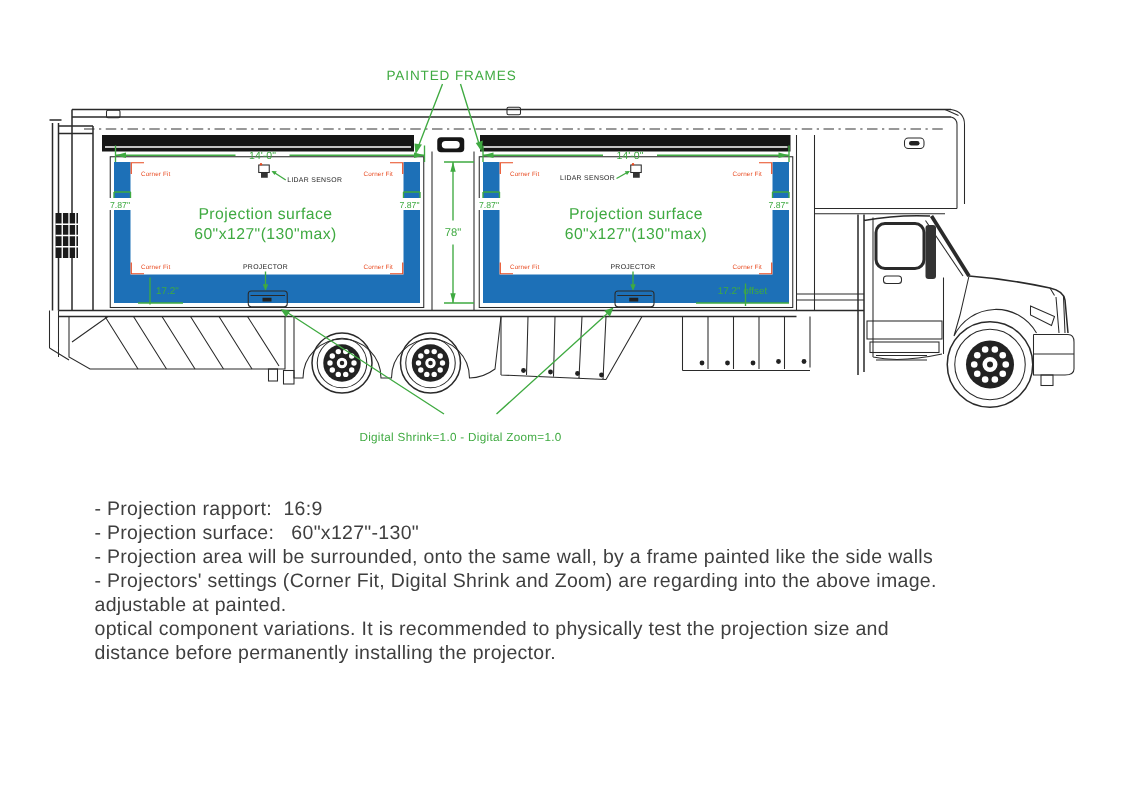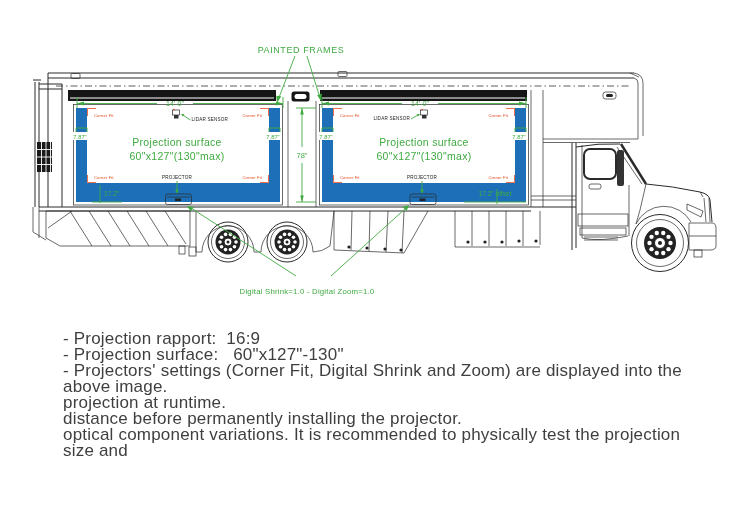--- a/index.html
+++ b/index.html
@@ -16,21 +16,21 @@
   .t-tiny{font-size:4.6px;fill:#222;letter-spacing:0.2px;}
   .t-sm{font-size:5.8px;}
   .t-dim{font-size:7px;}
   .t-78{font-size:7.5px;}
   .t-17{font-size:6.6px;}
   .t-surf{font-size:10.5px;letter-spacing:0.3px;}
   .t-pf{font-size:9px;letter-spacing:0.6px;}
   .t-dig{font-size:7.8px;letter-spacing:0.2px;}
   .wbg{fill:#ffffff;}
   #notes{position:absolute;left:63px;top:331px;width:640px;color:#3f3f3f;
-         font-size:17px;line-height:16px;letter-spacing:0.2px;}
+         font-size:13px;line-height:16px;letter-spacing:0.2px;}
   #notes div{white-space:pre-wrap;}
 </style>
 </head>
 <body>
 
 <div id="stage">
 
 <svg width="748" height="310" viewBox="0 0 748 310">
   <defs>
     <g id="rw">
@@ -277,19 +277,20 @@
     <polygon class="garr" points="187,206 193.6,207.2 190.7,211.5"></polygon>
     <polygon class="garr" points="409,205 406.6,211.1 402.8,207.1"></polygon>
     <text class="grn t-dig" x="307" y="294" text-anchor="middle">Digital Shrink=1.0 - Digital Zoom=1.0</text>
   </g>
 </svg>
 
 
 <div id="notes">
   <div>- Projection rapport:  16:9</div>
   <div>- Projection surface:   60"x127"-130"</div>
-  <div>- Projectors' settings (Corner Fit, Digital Shrink and Zoom) are displayed into the above image.</div>
-  <div>projection at runtime.</div>
+  <div>- Projection area will be surrounded, onto the same wall, by a frame painted like the side walls</div>
+  <div>- Projectors' settings (Corner Fit, Digital Shrink and Zoom) are regarding into the above image.</div>
+  <div>adjustable at painted.</div>
+  <div>optical component variations. It is recommended to physically test the projection size and</div>
   <div>distance before permanently installing the projector.</div>
-  <div>optical component variations. It is recommended to physically test the projection size and</div>
 </div>
 
 </div>
 
 </body></html>

